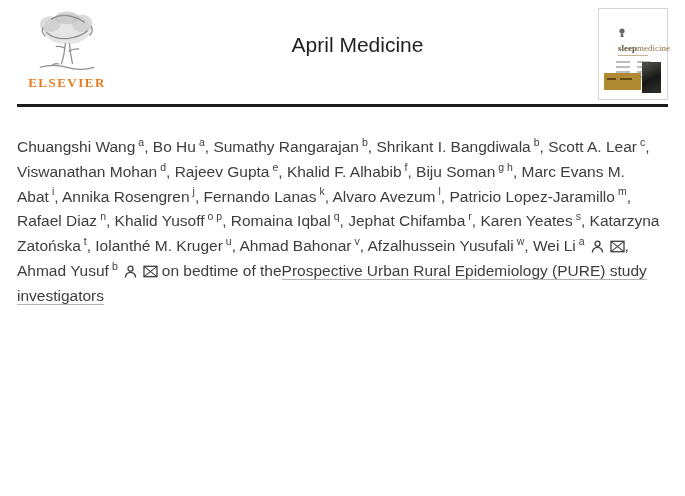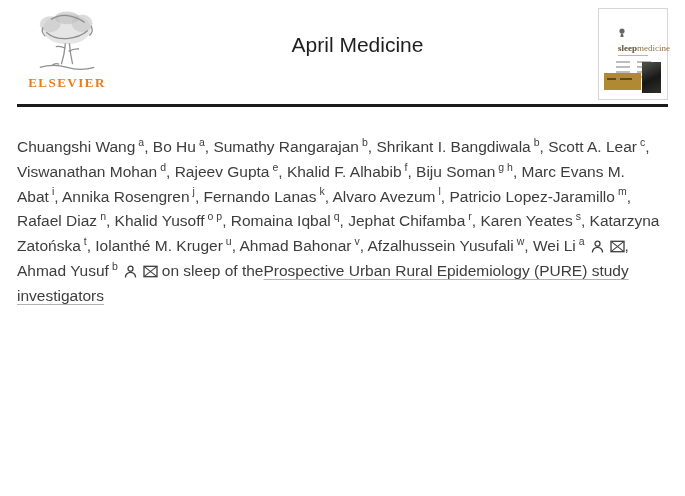--- a/index.html
+++ b/index.html
@@ -148,16 +148,16 @@
             <path d="M2.5 13.4a5.5 5.5 0 0 1 11 0" fill="none" stroke="currentColor" stroke-width="1.4"></path>
           </svg><svg viewBox="0 0 16 14" class="a-icon">
             <rect x="1" y="1.4" width="14" height="11.2" fill="none" stroke="currentColor" stroke-width="1.4"></rect>
             <path d="M1 1.4l14 11.2M15 1.4l-14 11.2" stroke="currentColor" stroke-width="1.1" fill="none"></path>
           </svg></span><span class="sep">, </span><span class="author"><span>Ahmad Yusuf</span><sup>b</sup><svg viewBox="0 0 16 14" class="a-icon">
             <circle cx="8" cy="4" r="2.7" fill="none" stroke="currentColor" stroke-width="1.4"></circle>
             <path d="M2.5 13.4a5.5 5.5 0 0 1 11 0" fill="none" stroke="currentColor" stroke-width="1.4"></path>
           </svg><svg viewBox="0 0 16 14" class="a-icon">
             <rect x="1" y="1.4" width="14" height="11.2" fill="none" stroke="currentColor" stroke-width="1.4"></rect>
             <path d="M1 1.4l14 11.2M15 1.4l-14 11.2" stroke="currentColor" stroke-width="1.1" fill="none"></path>
-          </svg></span><span class="group-prefix">on sleep of the</span><span class="group-link">Prospective Urban Rural Epidemiology (PURE) study investigators</span></div>
+          </svg></span><span class="group-prefix">on bedtime of the</span><span class="group-link">Prospective Urban Rural Epidemiology (PURE) study investigators</span></div>
   </main>
 
 </div>
 
 </body></html>

